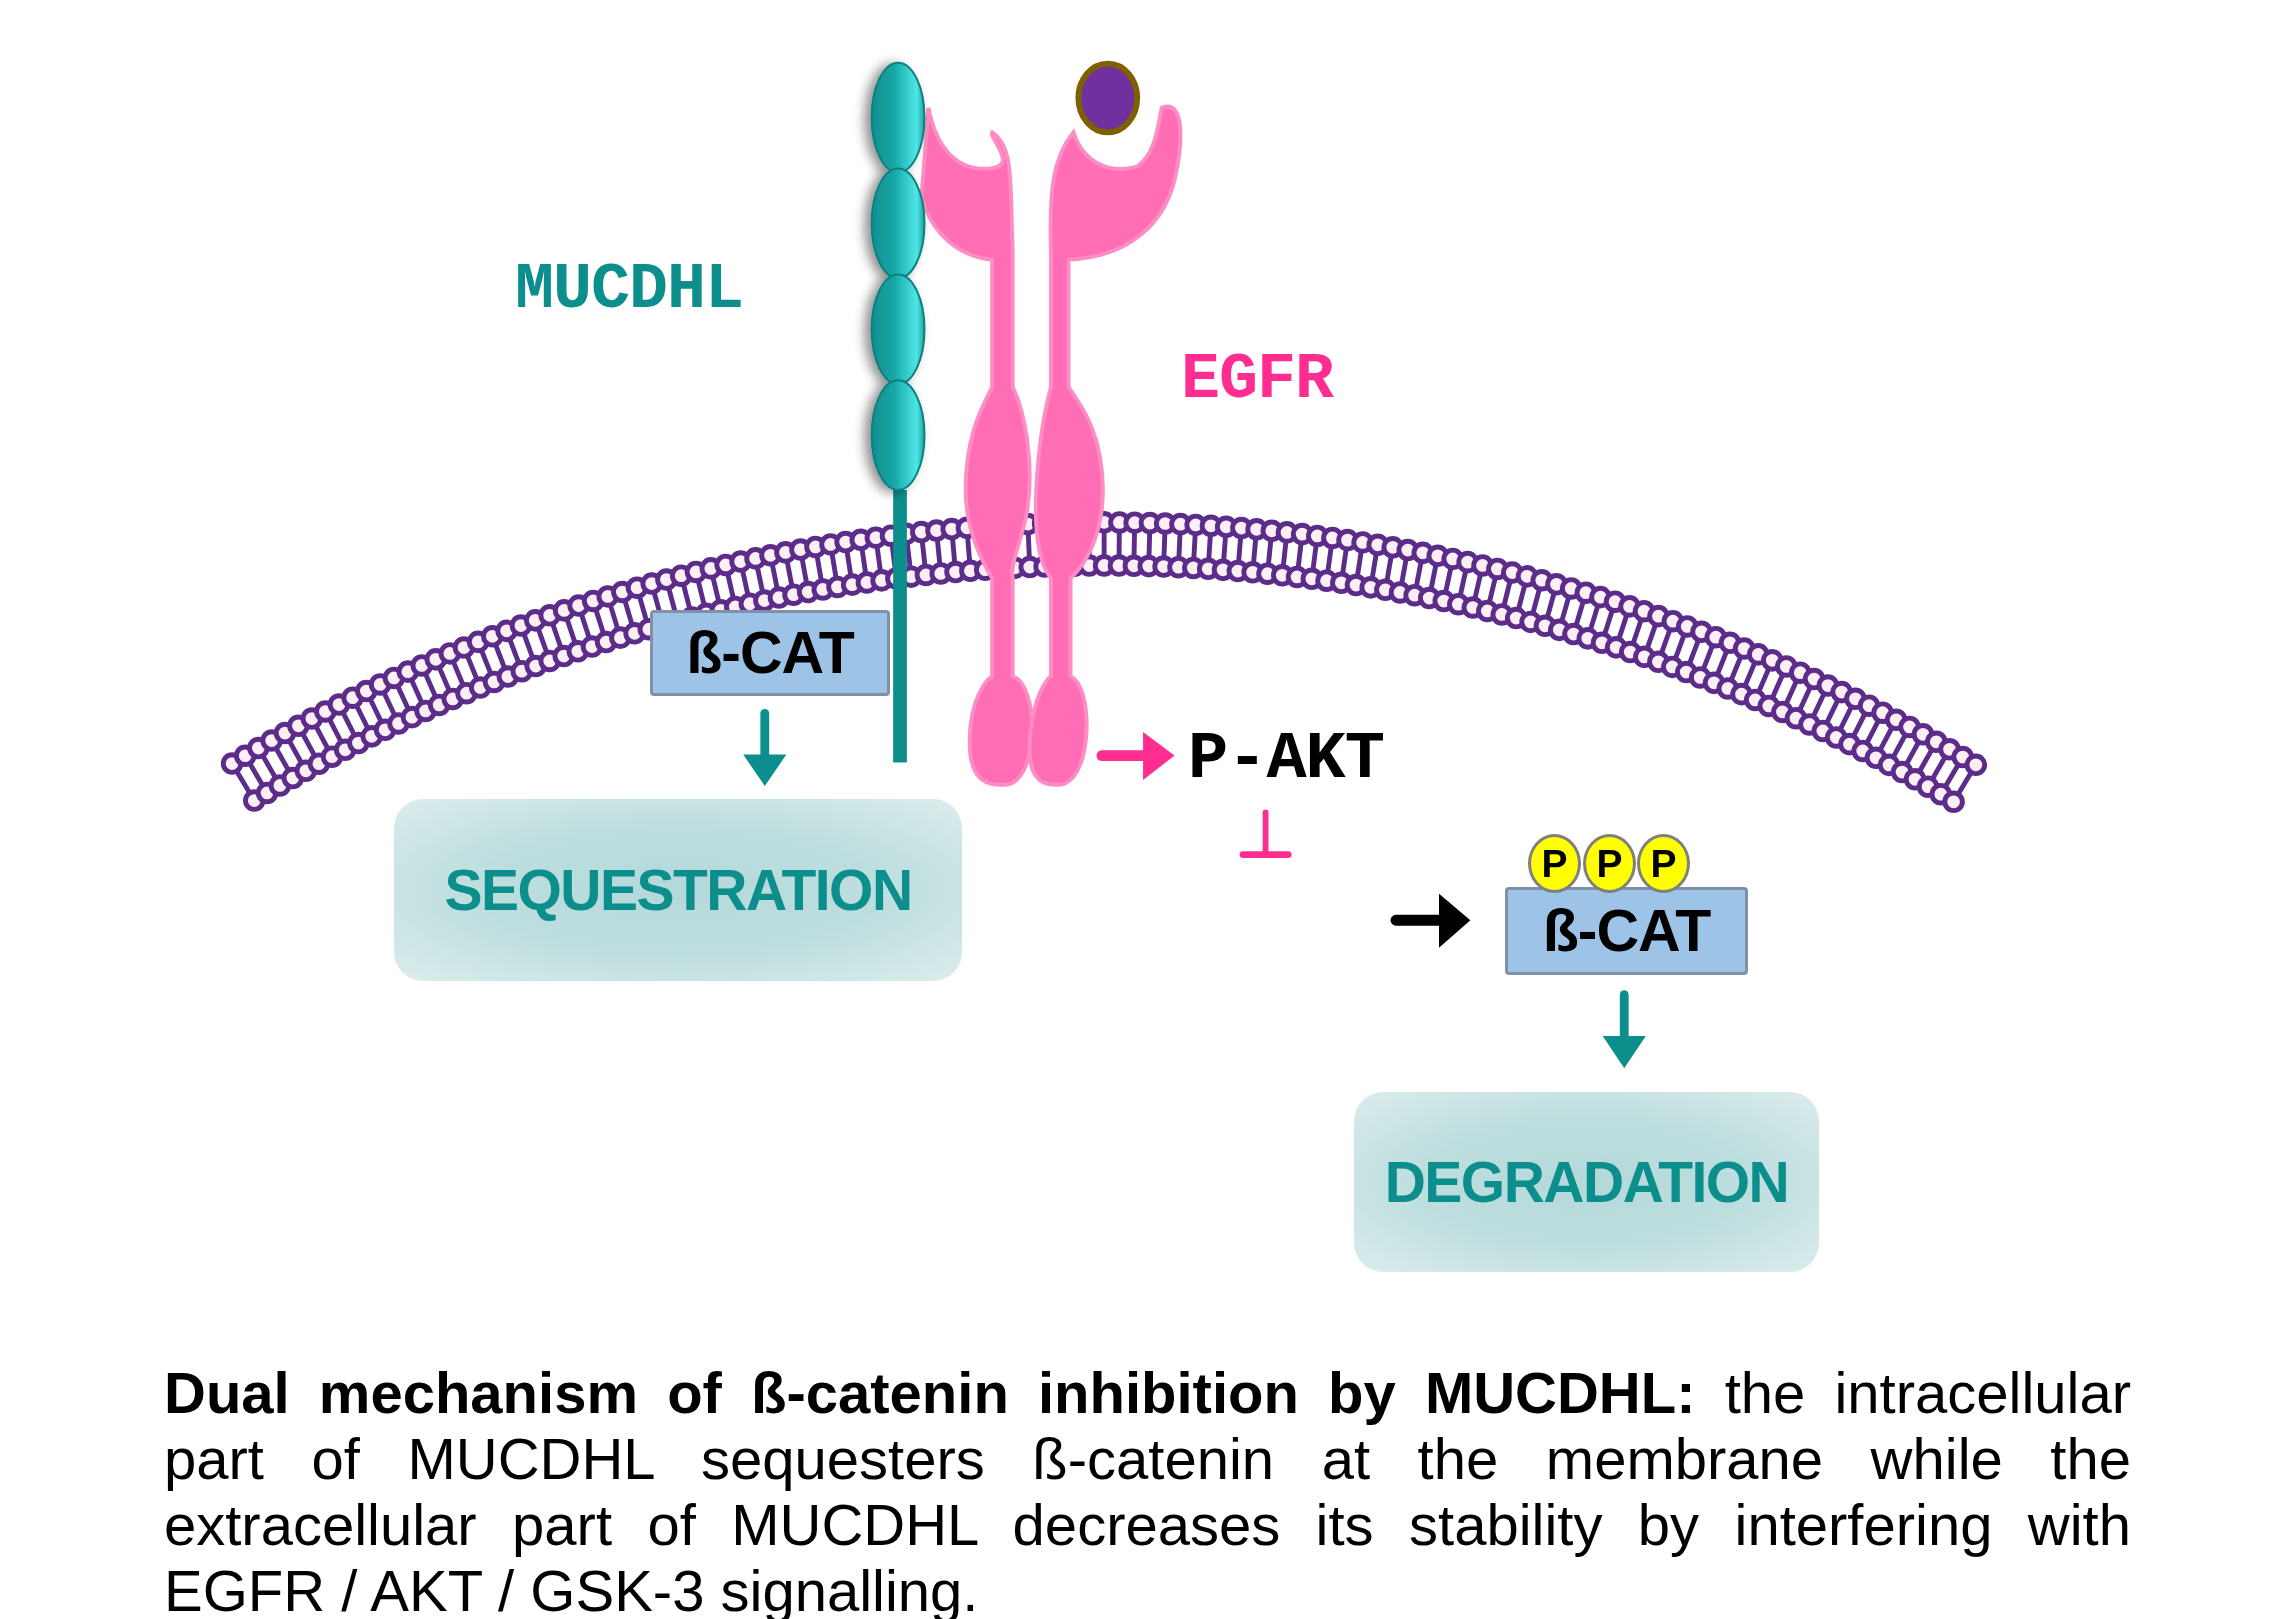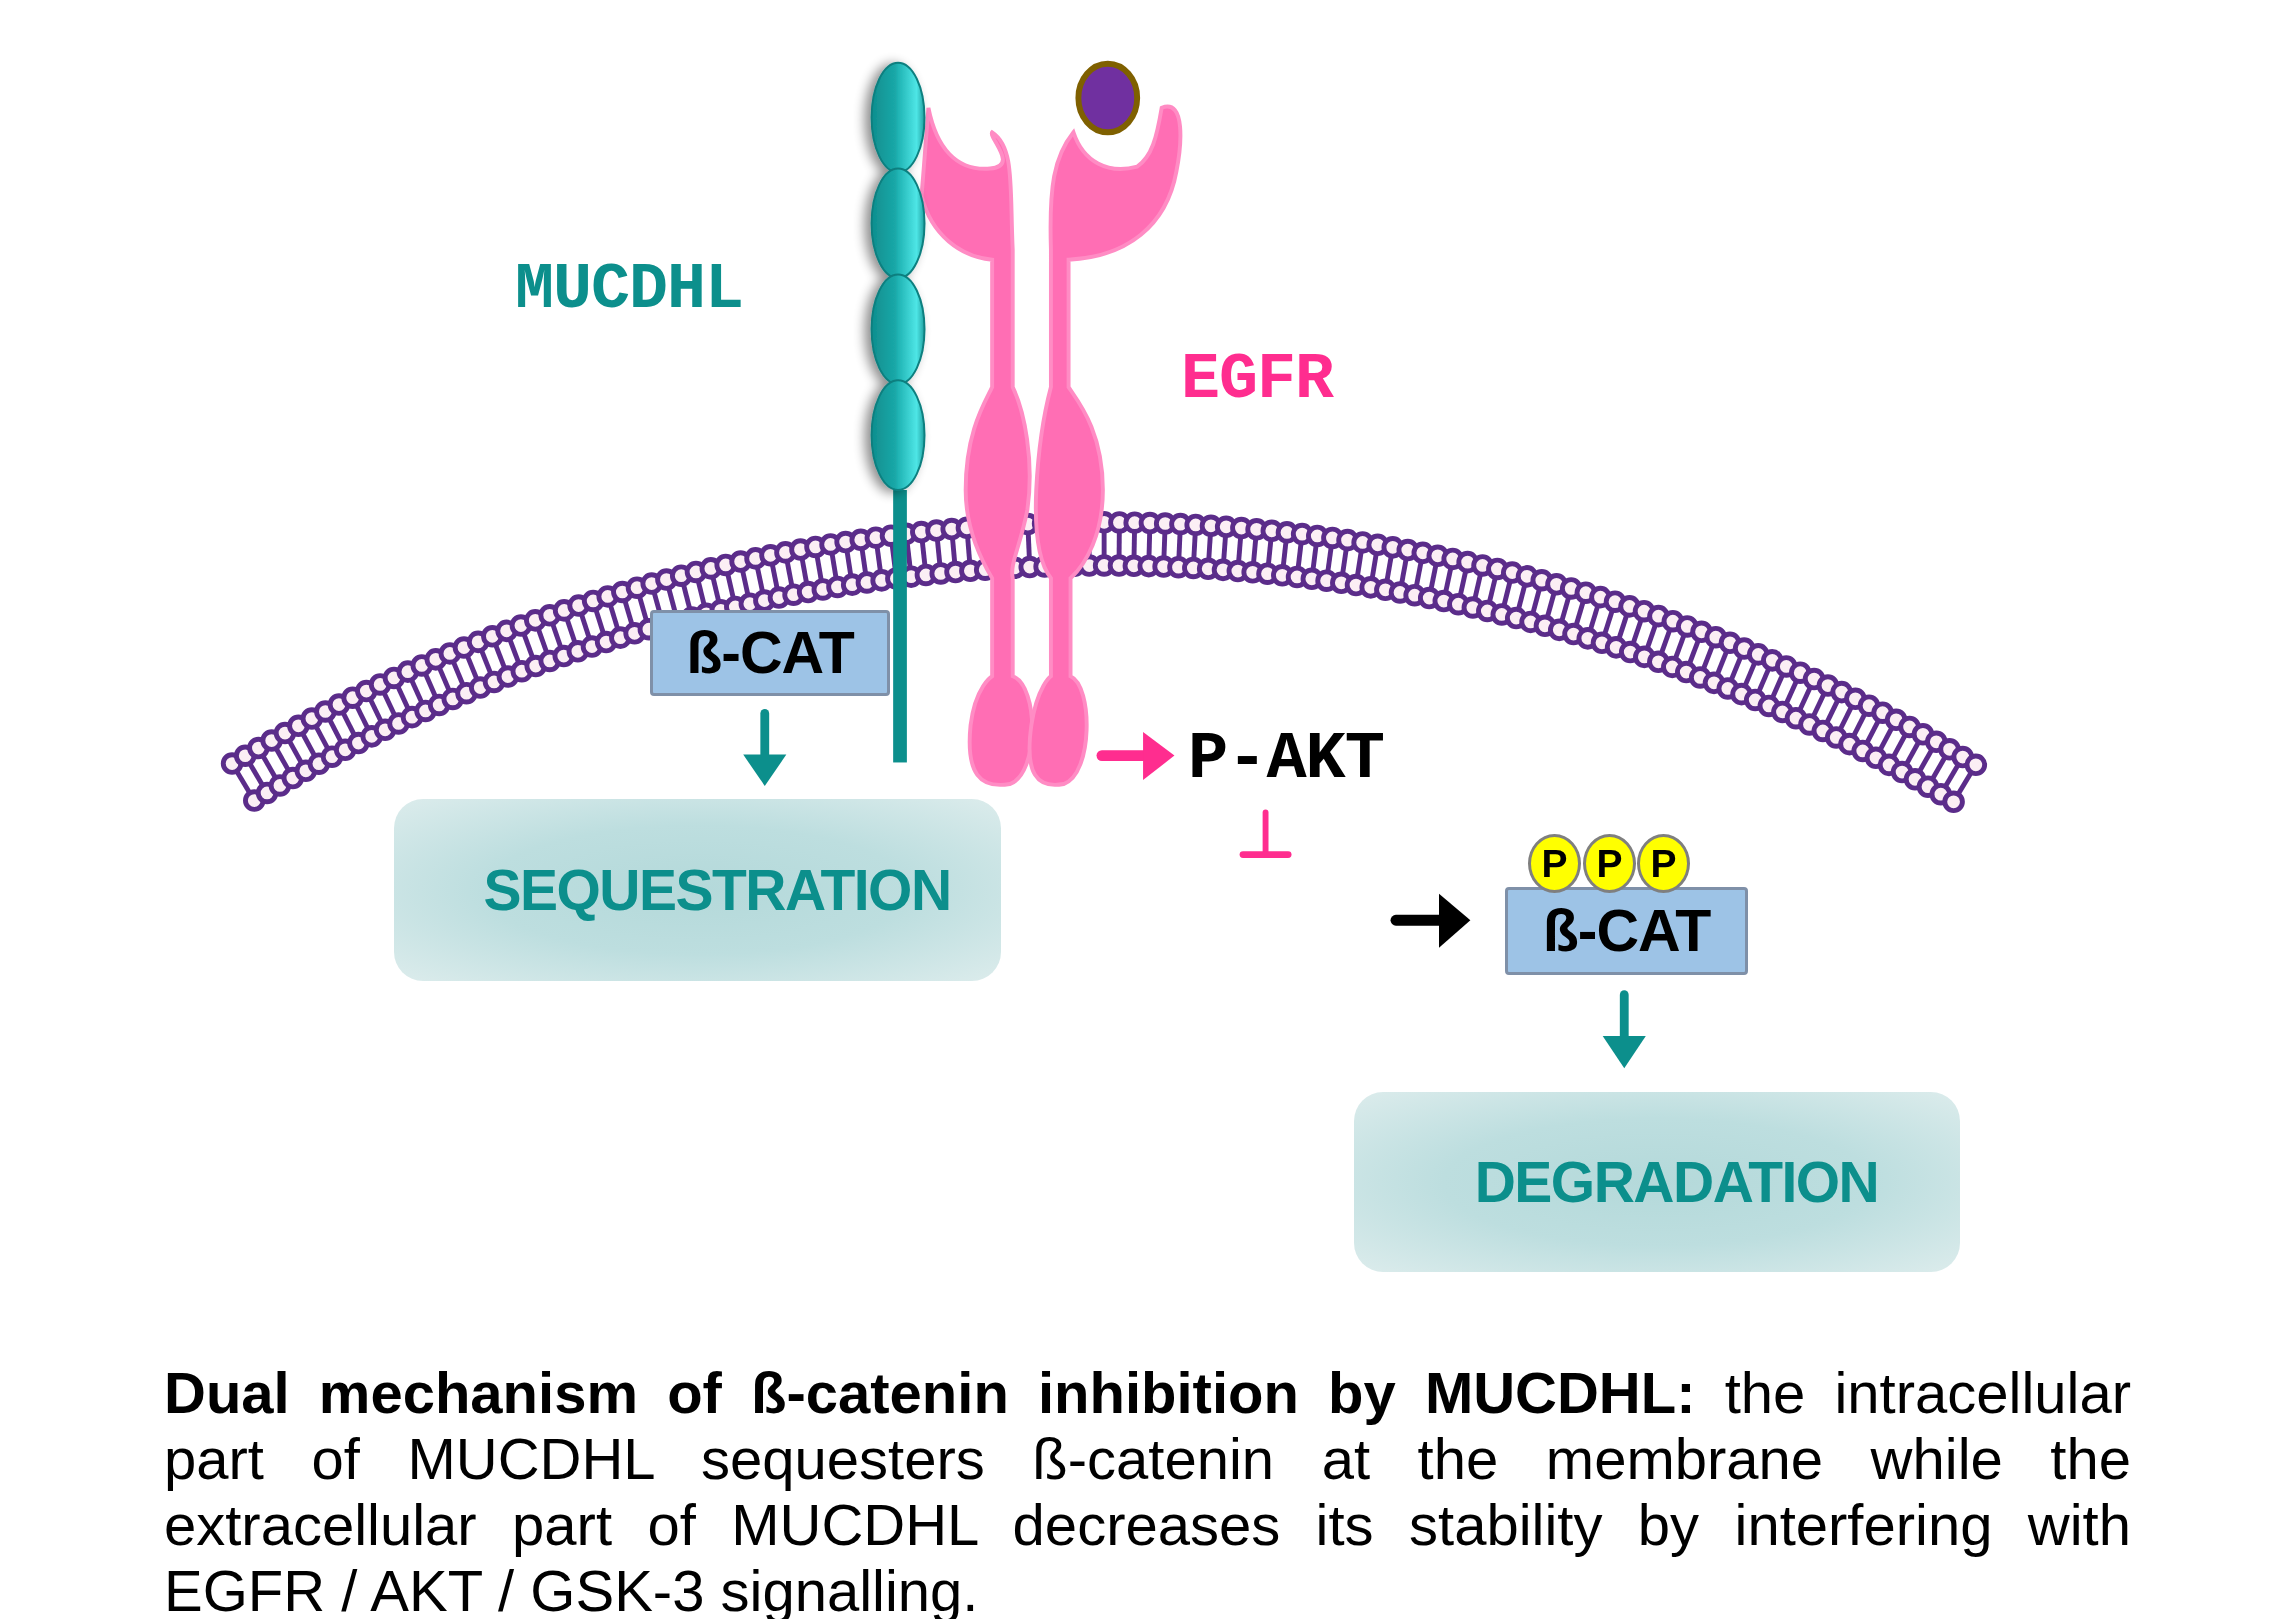--- a/index.html
+++ b/index.html
@@ -4,21 +4,21 @@
 <style>
   html, body { margin: 0; padding: 0; background: #ffffff; }
   body { width: 2292px; height: 1619px; position: relative; overflow: hidden; }
   #stage { position: absolute; left: 0; top: 0; width: 2292px; height: 1619px; }
   .lbl { position: absolute; font-family: Liberation Mono, monospace; font-weight: bold; white-space: nowrap; letter-spacing: -1px; }
   .box-result {
     position: absolute; border-radius: 29px;
     background: radial-gradient(ellipse at center, #b4d9da 0%, #bddedf 50%, #dcecec 100%);
     display: flex; align-items: center; justify-content: center;
     font-family: "Liberation Sans", sans-serif; font-weight: bold; color: #0c8f8c;
-    font-size: 57px; letter-spacing: -1.5px; padding-left: 39px;
+    font-size: 57px; letter-spacing: -1.5px;
   }
   .bcat {
     position: absolute; background: #9dc3e6; border: 3.9px solid #7f90a8; border-radius: 4px;
     display: flex; align-items: center; justify-content: center;
     font-family: "Liberation Sans", sans-serif; font-weight: bold; color: #000; font-size: 59px; letter-spacing: -1px;
     box-sizing: border-box;
   }
   .pcirc {
     position: absolute; width: 53px; height: 59px; border-radius: 50%;
     background: #ffff00; border: 3.9px solid #7f7f7f; box-sizing: border-box;
@@ -471,17 +471,17 @@
 
   <div class="box-result" style="left:394px;top:799px;width:568px;height:182px;">SEQUESTRATION</div>
 
   <div class="lbl" style="left:1188px;top:721px;font-size:67px;color:#000;">P-AKT</div>
 
   <div class="bcat" style="left:1505px;top:887px;width:243px;height:88px;">ß-CAT</div>
   <div class="pcirc" style="left:1528px;top:834px;">P</div>
   <div class="pcirc" style="left:1583px;top:834px;">P</div>
   <div class="pcirc" style="left:1637px;top:834px;">P</div>
 
-  <div class="box-result" style="left:1354px;top:1092px;width:567px;height:180px;">DEGRADATION</div>
+  <div class="box-result" style="left:1354px;top:1092px;width:465px;height:180px;">DEGRADATION</div>
 
   <div id="caption"><b>Dual mechanism of ß-catenin inhibition by MUCDHL:</b><span> the intracellular part of MUCDHL sequesters ß-catenin at the membrane while the extracellular part of MUCDHL decreases its stability by interfering with EGFR / AKT / GSK-3 signalling.</span></div>
 </div>
 
 
 </body></html>

